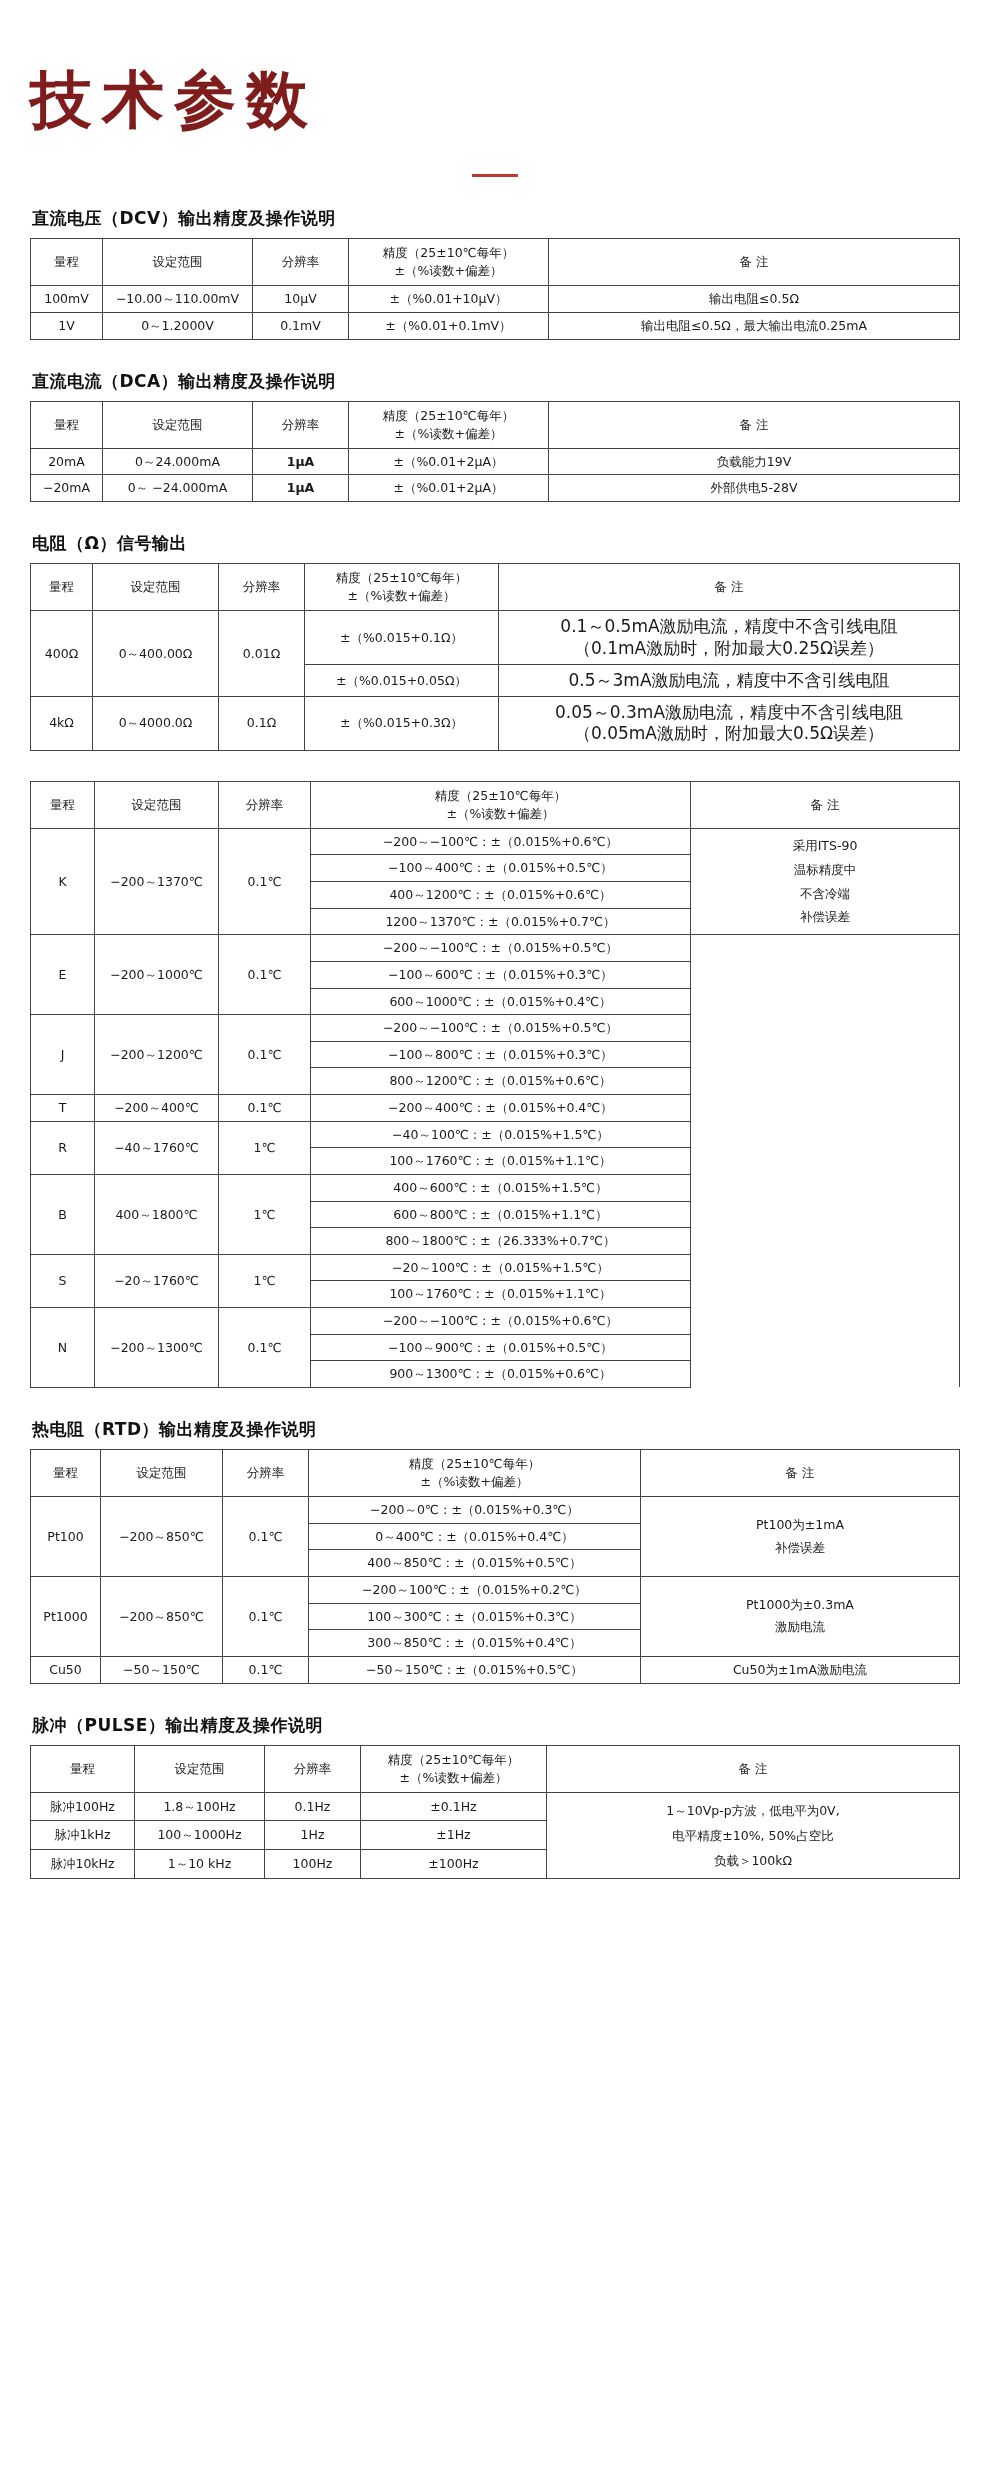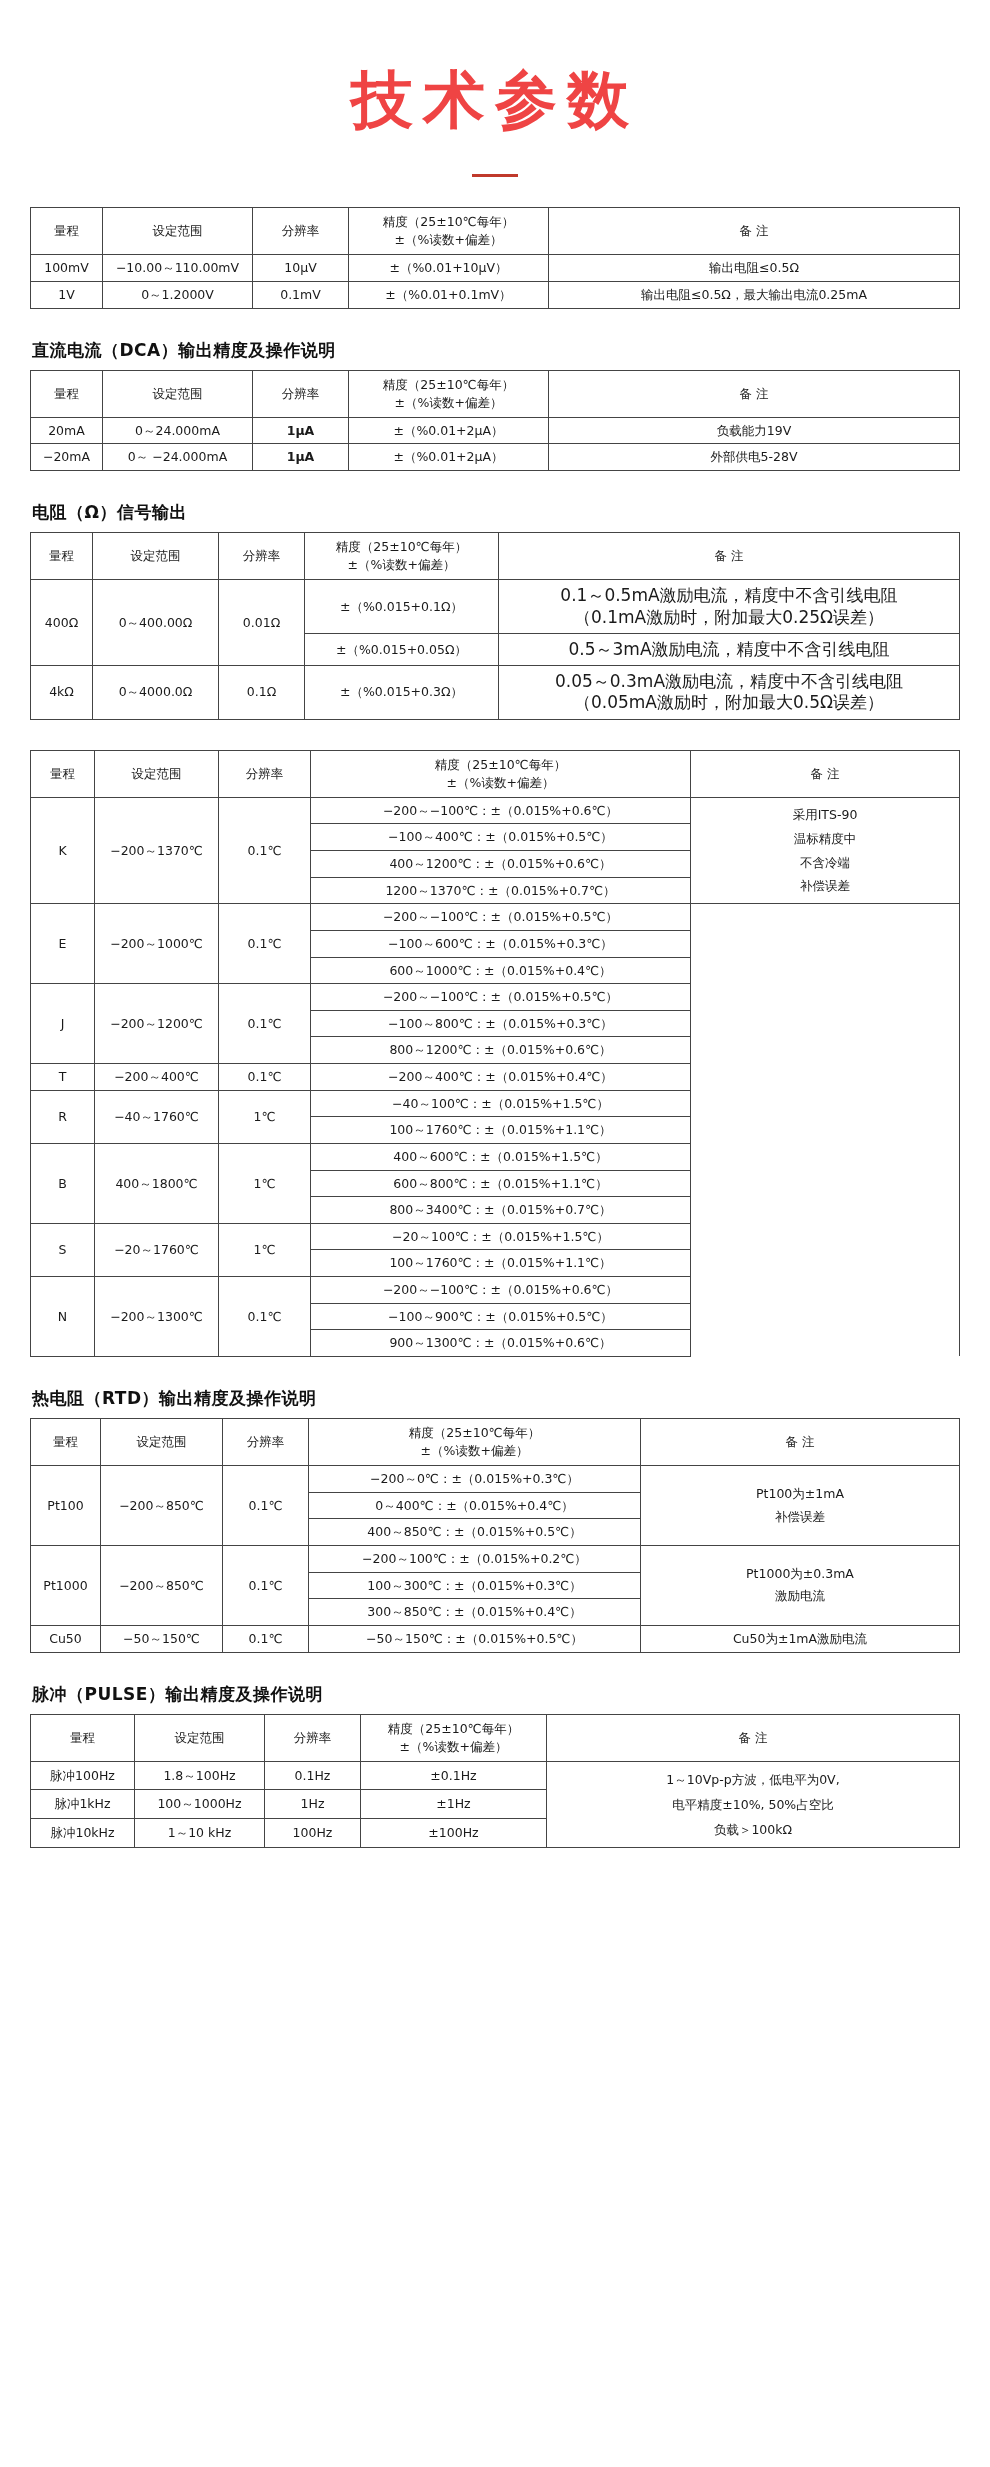--- a/index.html
+++ b/index.html
@@ -12,26 +12,26 @@
     font-family: "DejaVu Sans", "Liberation Sans", sans-serif;
     color: #1a1a1a;
     -webkit-font-smoothing: antialiased;
   }
   .page {
     width: 990px;
     box-sizing: border-box;
     padding: 0 30px 40px 30px;
   }
   .title {
-    text-align: center;
+    text-align: left;
     font-size: 62px;
     font-weight: bold;
     letter-spacing: 10px;
     padding-top: 58px;
-    color: #ef4444;
+    color: #7f1d1d;
     font-family: "DejaVu Sans", "Liberation Sans", sans-serif;
   }
   .title-rule {
     width: 46px;
     height: 3px;
     background: #c0392b;
     margin: 32px auto 0 auto;
   }
   .section {
     margin-top: 30px;
@@ -75,20 +75,21 @@
 </style>
 </head>
 <body>
 
 <div class="page">
 
   <div class="title">技术参数</div>
   <div class="title-rule"></div>
 
   <div class="section">
+    <h2 class="section-heading">直流电压（DCV）输出精度及操作说明</h2>
     <table class="spec">
       <colgroup>
           <col style="width:72px">
           <col style="width:150px">
           <col style="width:96px">
           <col style="width:200px">
           <col>
         </colgroup>
       <tbody>
         <tr>
@@ -293,21 +294,21 @@
         <tr>
           <td rowspan="3">B</td>
           <td rowspan="3">400～1800℃</td>
           <td rowspan="3">1℃</td>
           <td>400～600℃：±（0.015%+1.5℃）</td>
         </tr>
         <tr>
             <td>600～800℃：±（0.015%+1.1℃）</td>
           </tr>
         <tr>
-            <td>800～3400℃：±（0.015%+0.7℃）</td>
+            <td>800～1800℃：±（26.333%+0.7℃）</td>
           </tr>
 
         <tr>
           <td rowspan="2">S</td>
           <td rowspan="2">−20～1760℃</td>
           <td rowspan="2">1℃</td>
           <td>−20～100℃：±（0.015%+1.5℃）</td>
         </tr>
         <tr>
             <td>100～1760℃：±（0.015%+1.1℃）</td>

